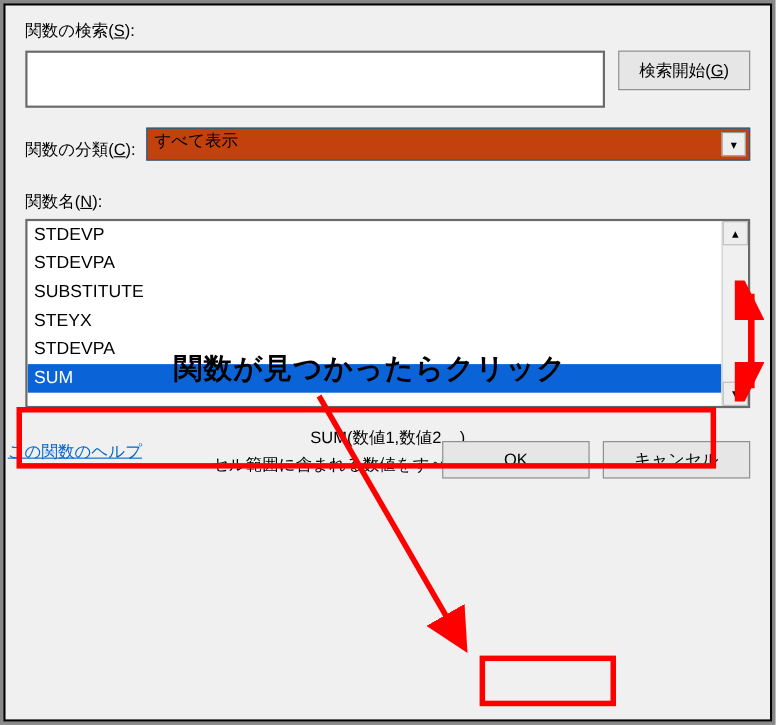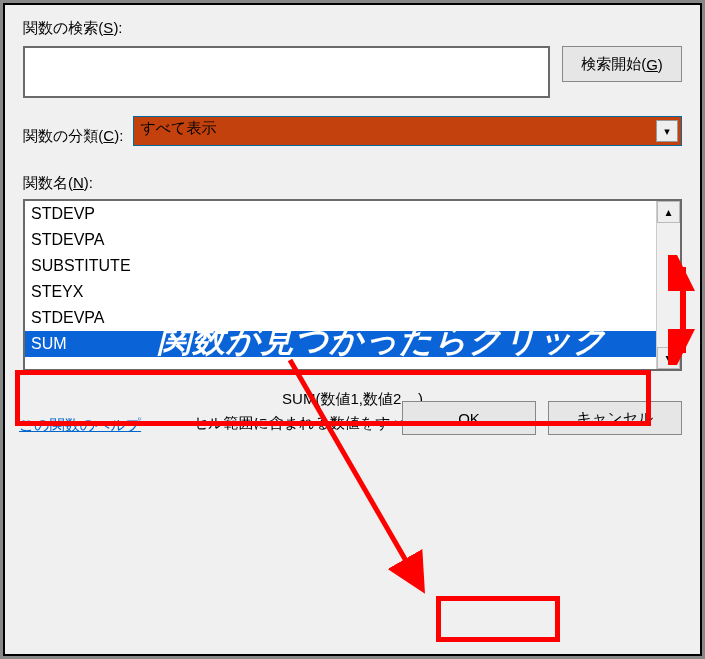--- a/index.html
+++ b/index.html
@@ -109,43 +109,43 @@
     display:flex; flex-direction:column; justify-content:space-between;
   }
   .scroll-btn {
     height: 22px; display:flex;align-items:center;justify-content:center;
     font-size: 12px; background:#eee; border:1px solid #bbb;
   }
   .scroll-btn.down { border-top:1px solid #bbb;}
   .desc { margin-top: 16px; font-size: 15px; line-height: 24px; text-align: center;}
   .footer {
     position: absolute;
-    left: 14px; right: 18px; bottom: 14px;
+    left: 2px; right: 18px; bottom: 14px;
     display: flex;
-    align-items: flex-end;
+    align-items: flex-start;
   }
   .help-link { color: #0066cc; text-decoration: underline; cursor:pointer; font-size:15px;}
   .footer .spacer { flex:1; }
   .ok-btn, .cancel-btn {
     border: 1px solid #888;
     background: #e6e6e6;
     width: 134px;
     height: 34px;
     font-size: 15px;
     margin-left: 12px;
     cursor: pointer;
   }
   
   .annotation {
     position: absolute;
     pointer-events: none;
     z-index: 100;
   }
   .red-box { border: 5px solid #ff0000; }
-  .red-text { color:#ffffff; font-weight: bold; font-size: 33px; letter-spacing: 1px; white-space: nowrap; font-style: italic;}
+  .red-text { color:#000000; font-weight: bold; font-size: 26px; letter-spacing: 1px; white-space: nowrap;}
   .red-arrow-svg { position:absolute; }
   u.acc { text-decoration: underline; }
 </style>
 </head>
 <body>
 
 <div class="outer">
 
   <div class="body">
     <div class="label">

